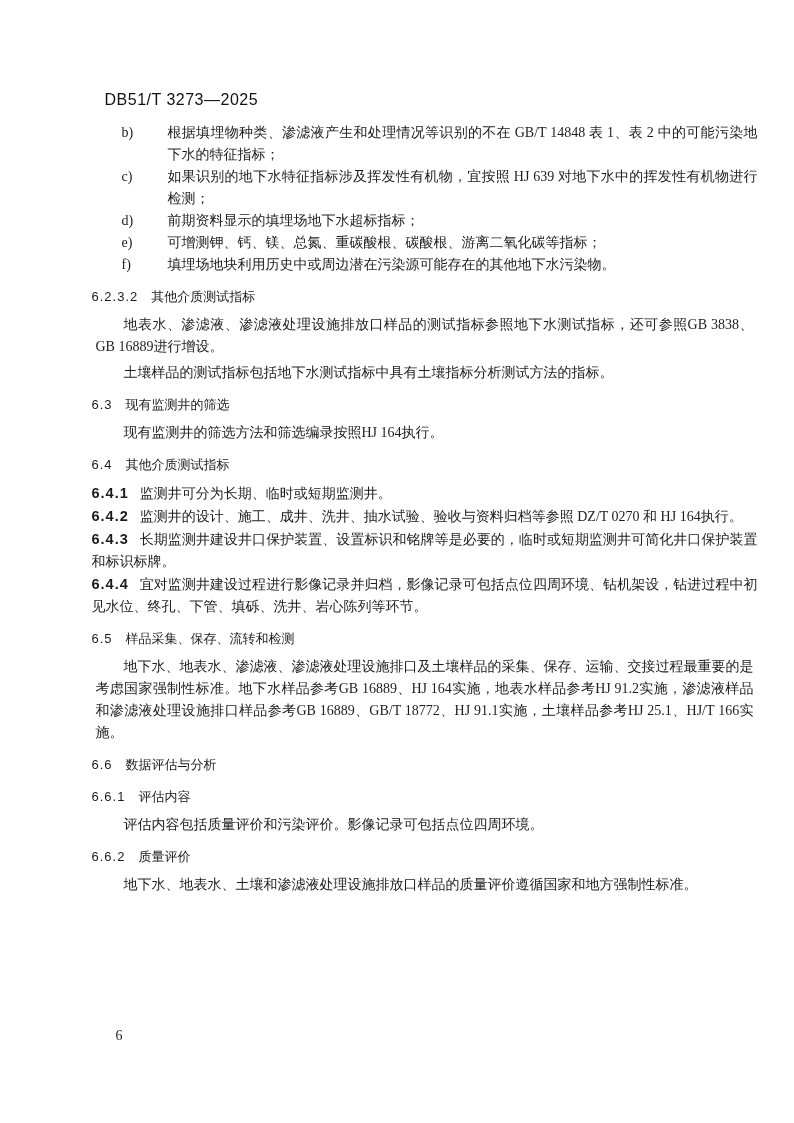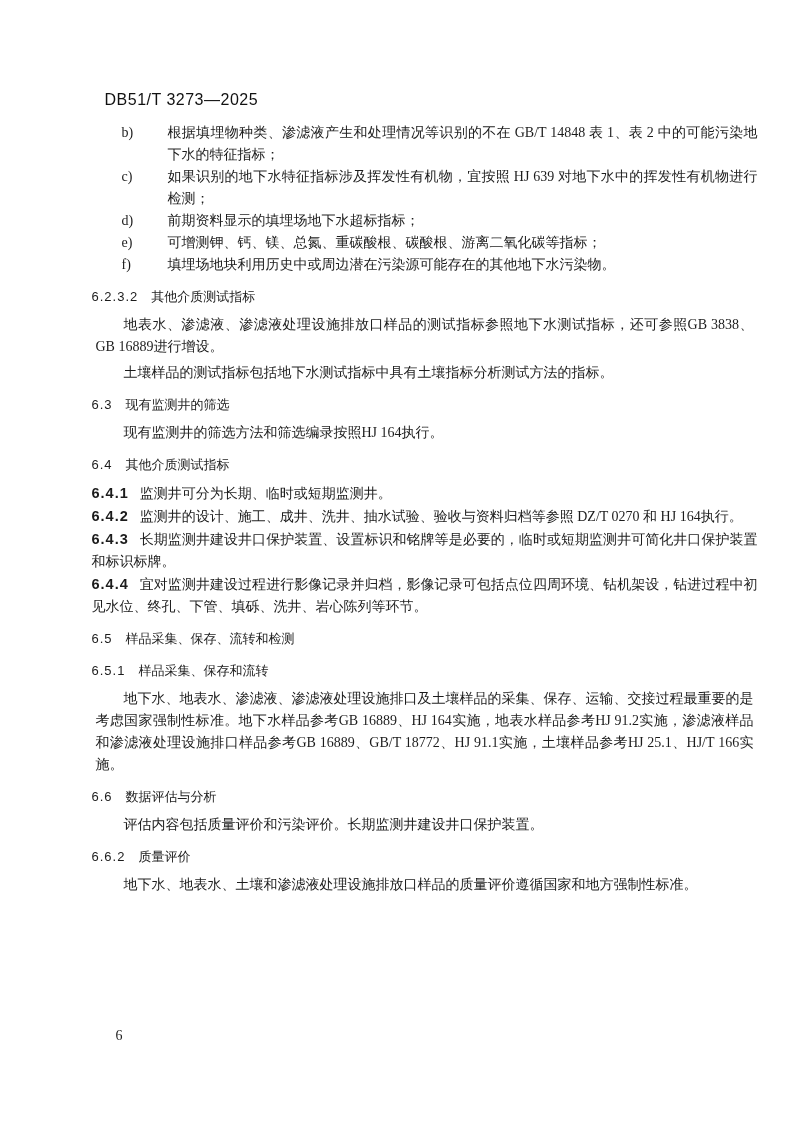--- a/index.html
+++ b/index.html
@@ -94,24 +94,24 @@
       <div class="para">地表水、渗滤液、渗滤液处理设施排放口样品的测试指标参照地下水测试指标，还可参照GB 3838、GB 16889进行增设。</div>
       <div class="para">土壤样品的测试指标包括地下水测试指标中具有土壤指标分析测试方法的指标。</div>
       <div class="heading"><span class="num">6.3</span><span class="title">现有监测井的筛选</span></div>
       <div class="para">现有监测井的筛选方法和筛选编录按照HJ 164执行。</div>
       <div class="heading"><span class="num">6.4</span><span class="title">其他介质测试指标</span></div>
       <div class="clause"><span class="num">6.4.1</span><span>监测井可分为长期、临时或短期监测井。</span></div>
       <div class="clause"><span class="num">6.4.2</span><span>监测井的设计、施工、成井、洗井、抽水试验、验收与资料归档等参照 DZ/T 0270 和 HJ 164执行。</span></div>
       <div class="clause"><span class="num">6.4.3</span><span>长期监测井建设井口保护装置、设置标识和铭牌等是必要的，临时或短期监测井可简化井口保护装置和标识标牌。</span></div>
       <div class="clause"><span class="num">6.4.4</span><span>宜对监测井建设过程进行影像记录并归档，影像记录可包括点位四周环境、钻机架设，钻进过程中初见水位、终孔、下管、填砾、洗井、岩心陈列等环节。</span></div>
       <div class="heading"><span class="num">6.5</span><span class="title">样品采集、保存、流转和检测</span></div>
-      <div class="heading"><span class="num">6.5.1</span><span class="title">样品采集、保存和流转</span></div>
       <div class="para">地下水、地表水、渗滤液、渗滤液处理设施排口及土壤样品的采集、保存、运输、交接过程最重要的是考虑国家强制性标准。地下水样品参考GB 16889、HJ 164实施，地表水样品参考HJ 91.2实施，渗滤液样品和渗滤液处理设施排口样品参考GB 16889、GB/T 18772、HJ 91.1实施，土壤样品参考HJ 25.1、HJ/T 166实施。</div>
       <div class="heading"><span class="num">6.6</span><span class="title">数据评估与分析</span></div>
-      <div class="para">评估内容包括质量评价和污染评价。长期监测井建设井口保护装置。</div>
+      <div class="heading"><span class="num">6.6.1</span><span class="title">评估内容</span></div>
+      <div class="para">评估内容包括质量评价和污染评价。影像记录可包括点位四周环境。</div>
       <div class="heading"><span class="num">6.6.2</span><span class="title">质量评价</span></div>
       <div class="para">地下水、地表水、土壤和渗滤液处理设施排放口样品的质量评价遵循国家和地方强制性标准。</div>
     </main>
 
   <div class="doc-footer">
     <span>6</span>
   </div>
 </div>
 
 </body></html>

